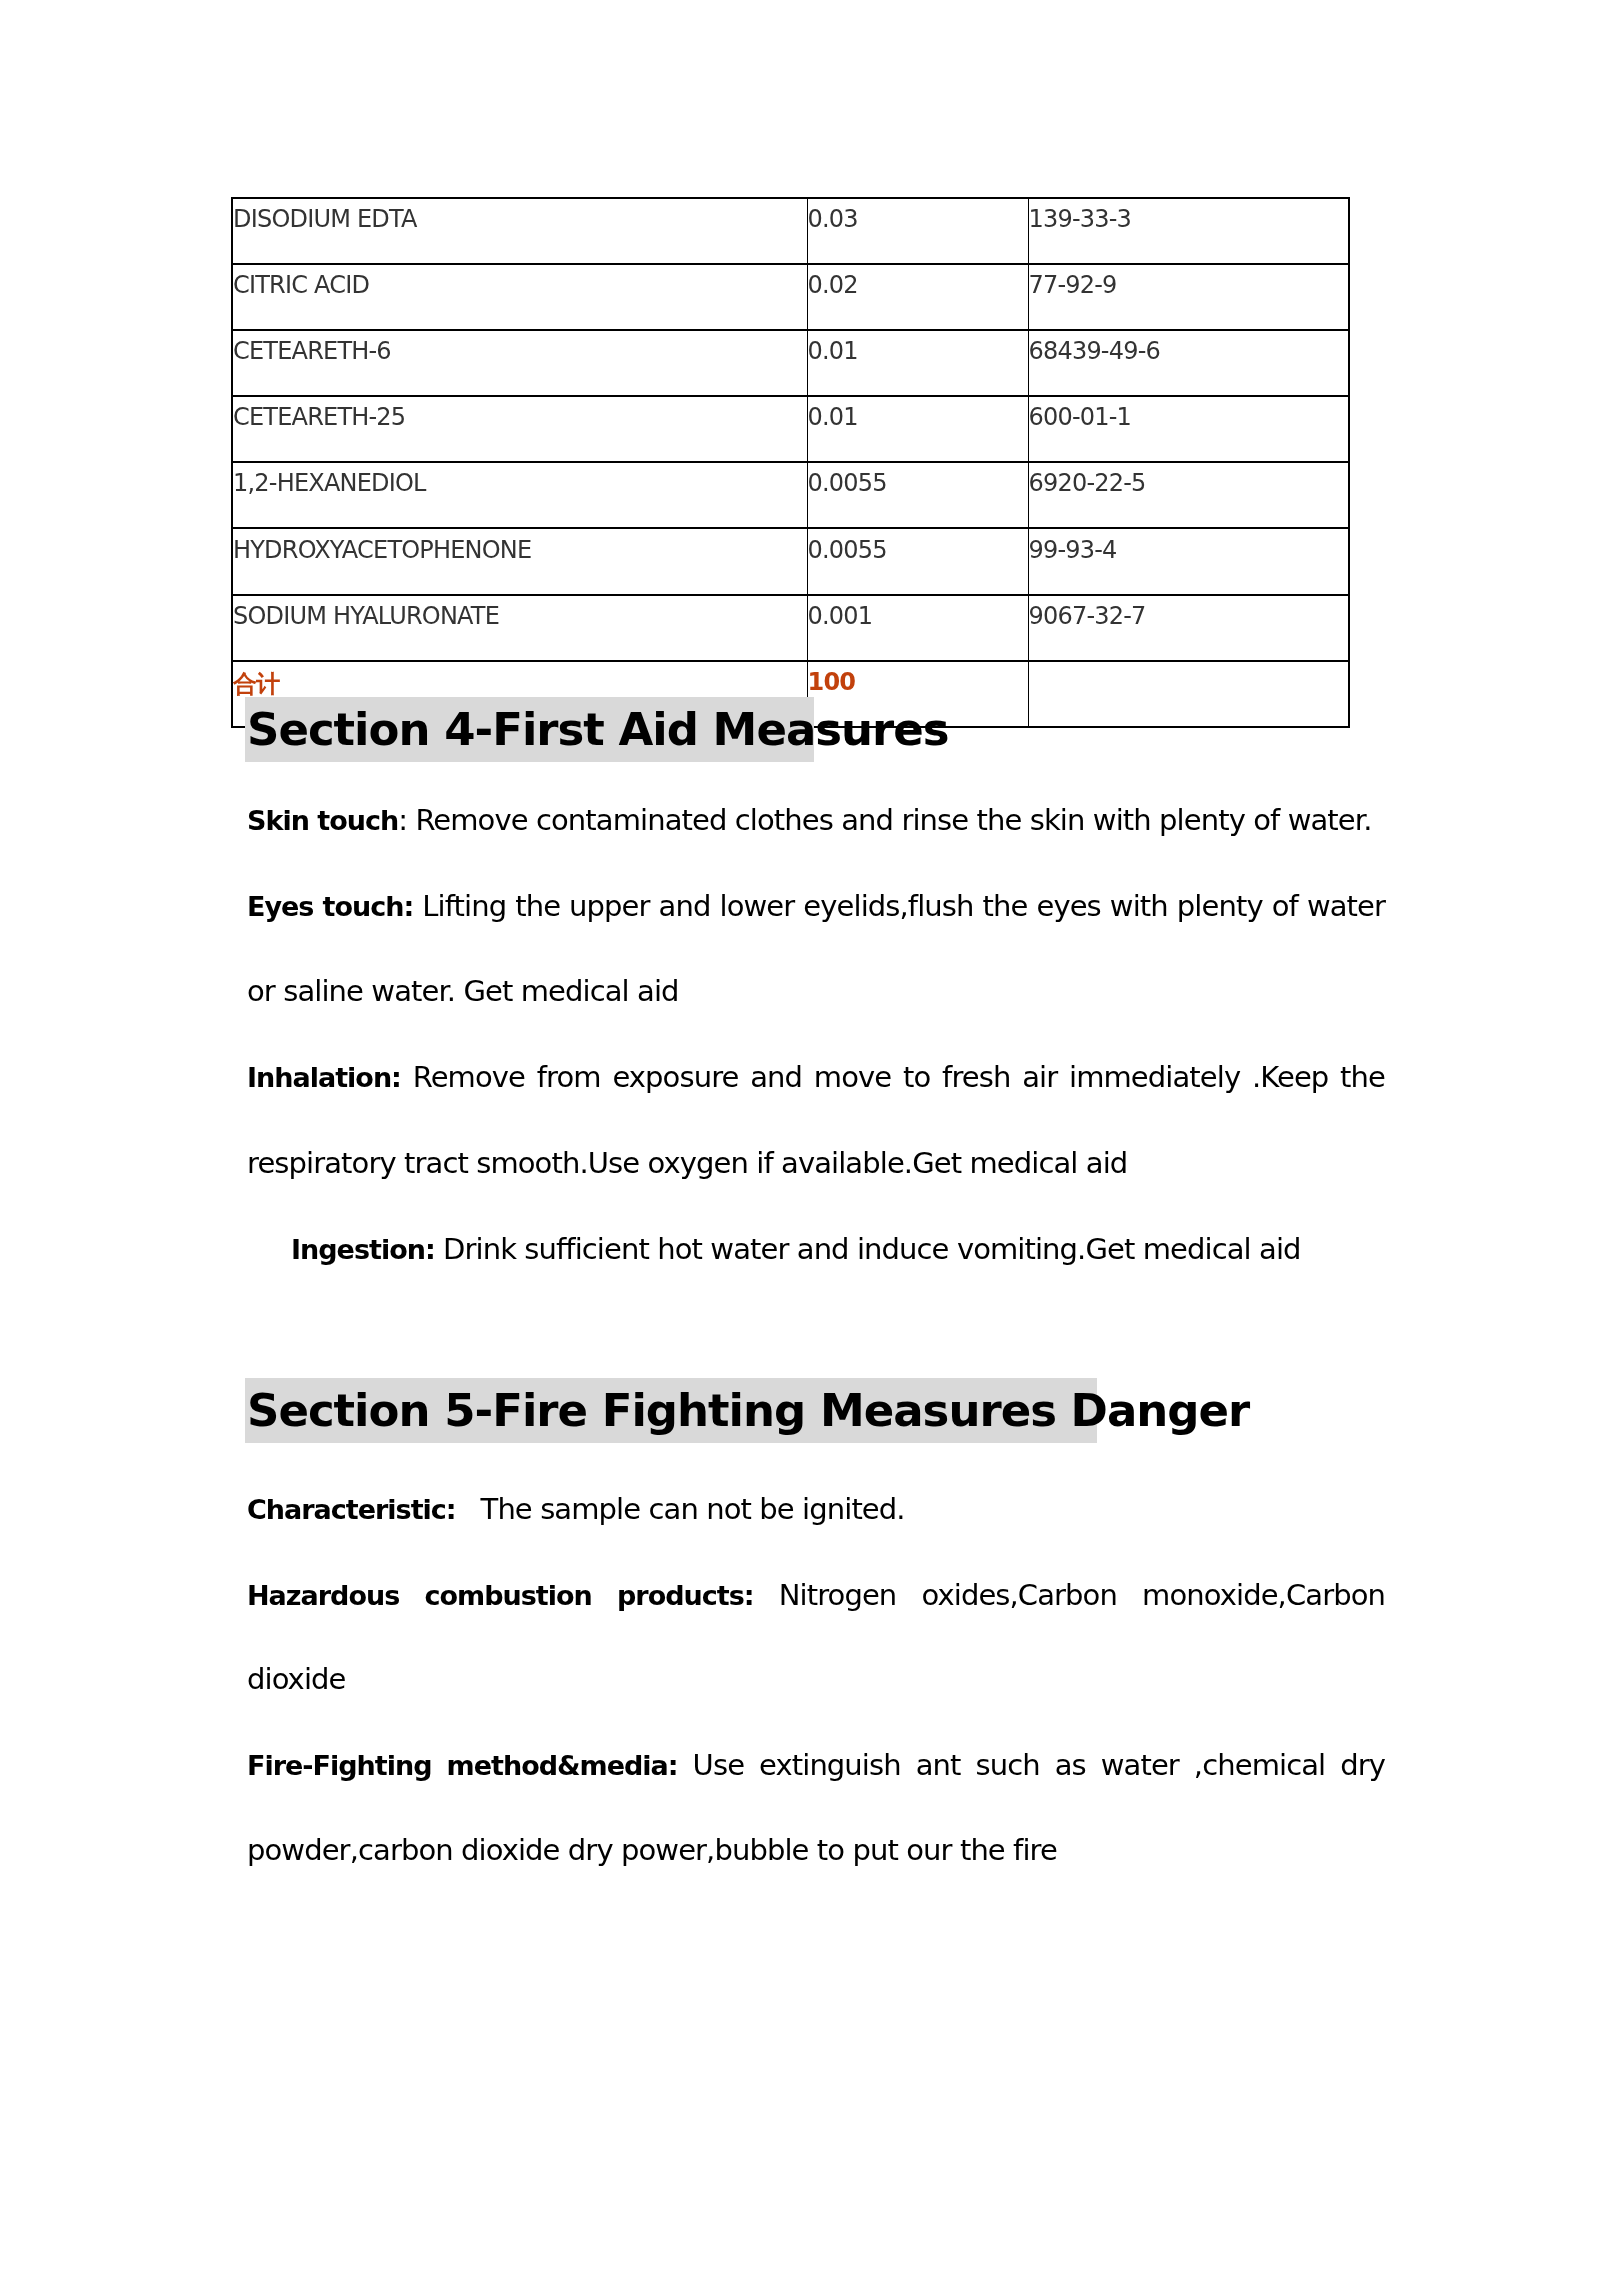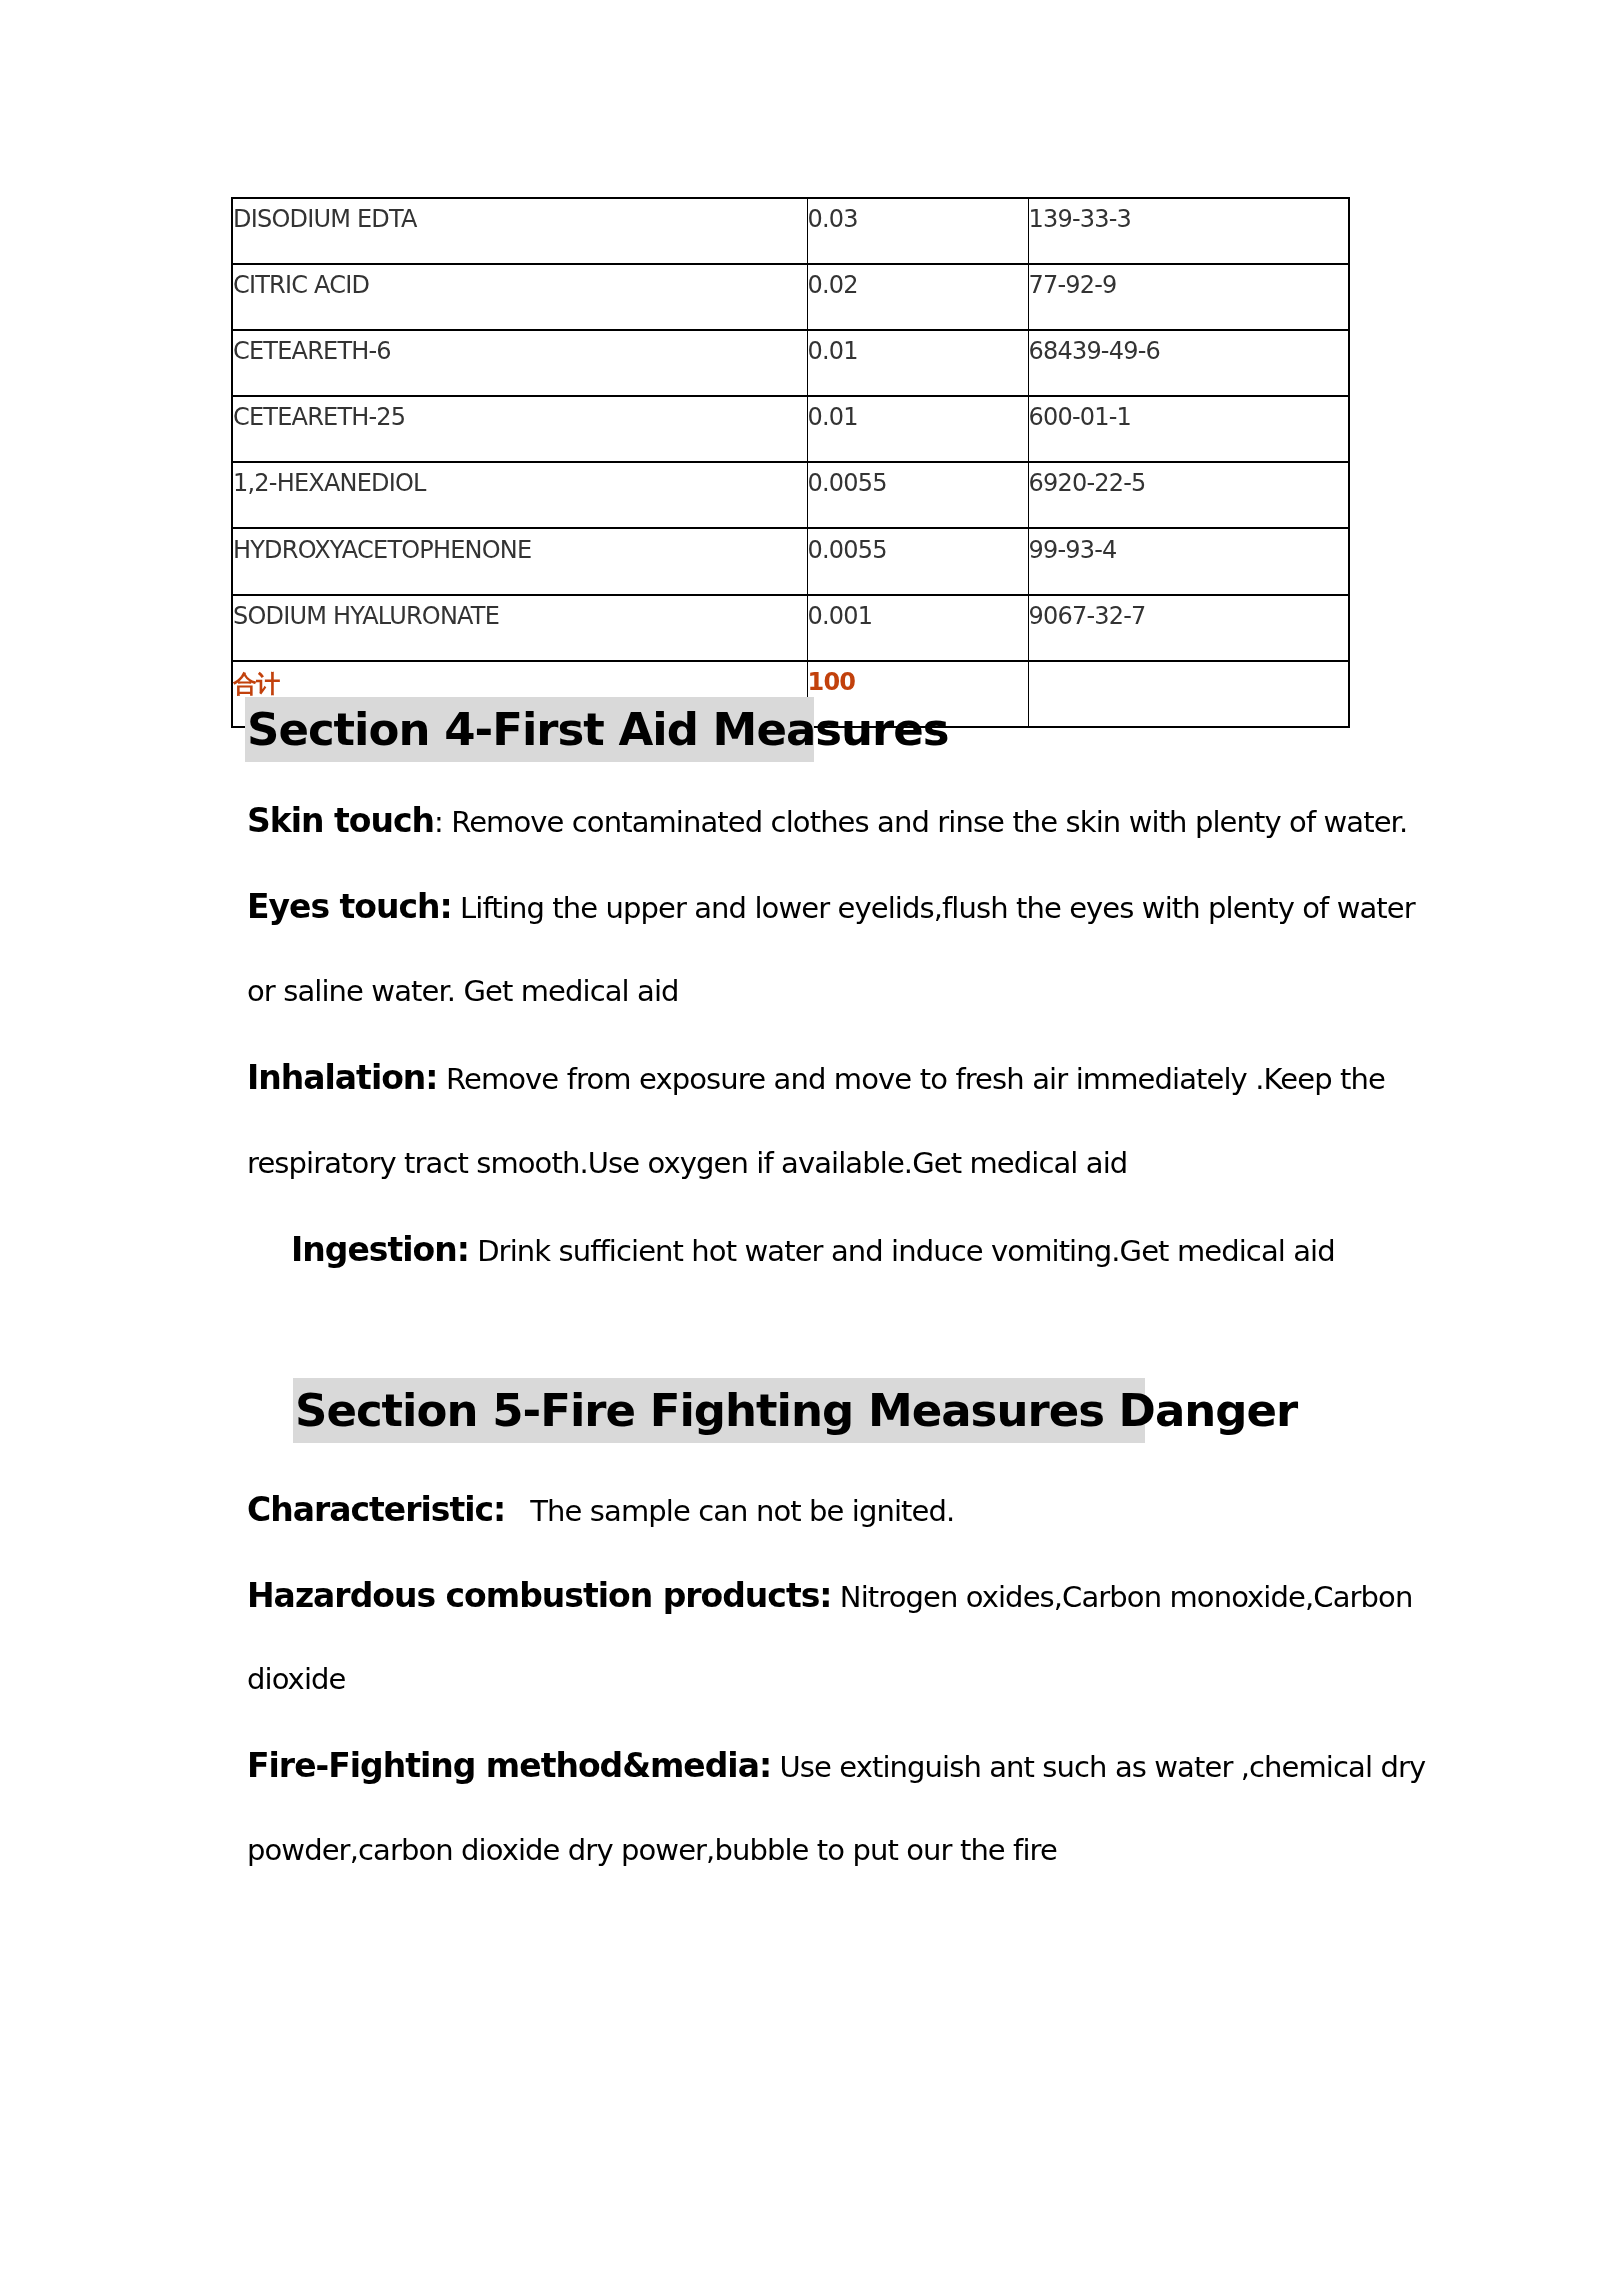--- a/index.html
+++ b/index.html
@@ -26,28 +26,28 @@
   .col3 { width: 321px; }
 
   .section-heading {
     position: absolute; left: 245px; height: 65px;
     background: #D9D9D9; box-sizing: border-box;
     font-weight: bold; font-size: 45px; line-height: 65px;
     padding-left: 2px; letter-spacing: -1px; white-space: nowrap;
     font-family: "DejaVu Sans", sans-serif;
   }
   #sec4 { top: 697px; width: 569px; }
-  #sec5 { top: 1378px; width: 852px; margin-left: 48px; }
+  #sec5 { top: 1378px; width: 852px; }
 
   .line {
     position: absolute; left: 247px; white-space: nowrap;
     font-size: 29px; line-height: 41px; letter-spacing: -0.9px;
     font-family: "DejaVu Sans", sans-serif;
   }
-  .line .lbl { font-weight: bold; font-size: 33px; letter-spacing: -1px; }
+  .line .lbl { font-weight: bold; font-size: 27px; letter-spacing: -1px; }
   .justify { width: 1138px; text-align: justify; text-align-last: justify; }
 </style>
 </head>
 <body>
 
 <table class="comp-table">
   <colgroup>
       <col class="col1">
       <col class="col2">
       <col class="col3">

